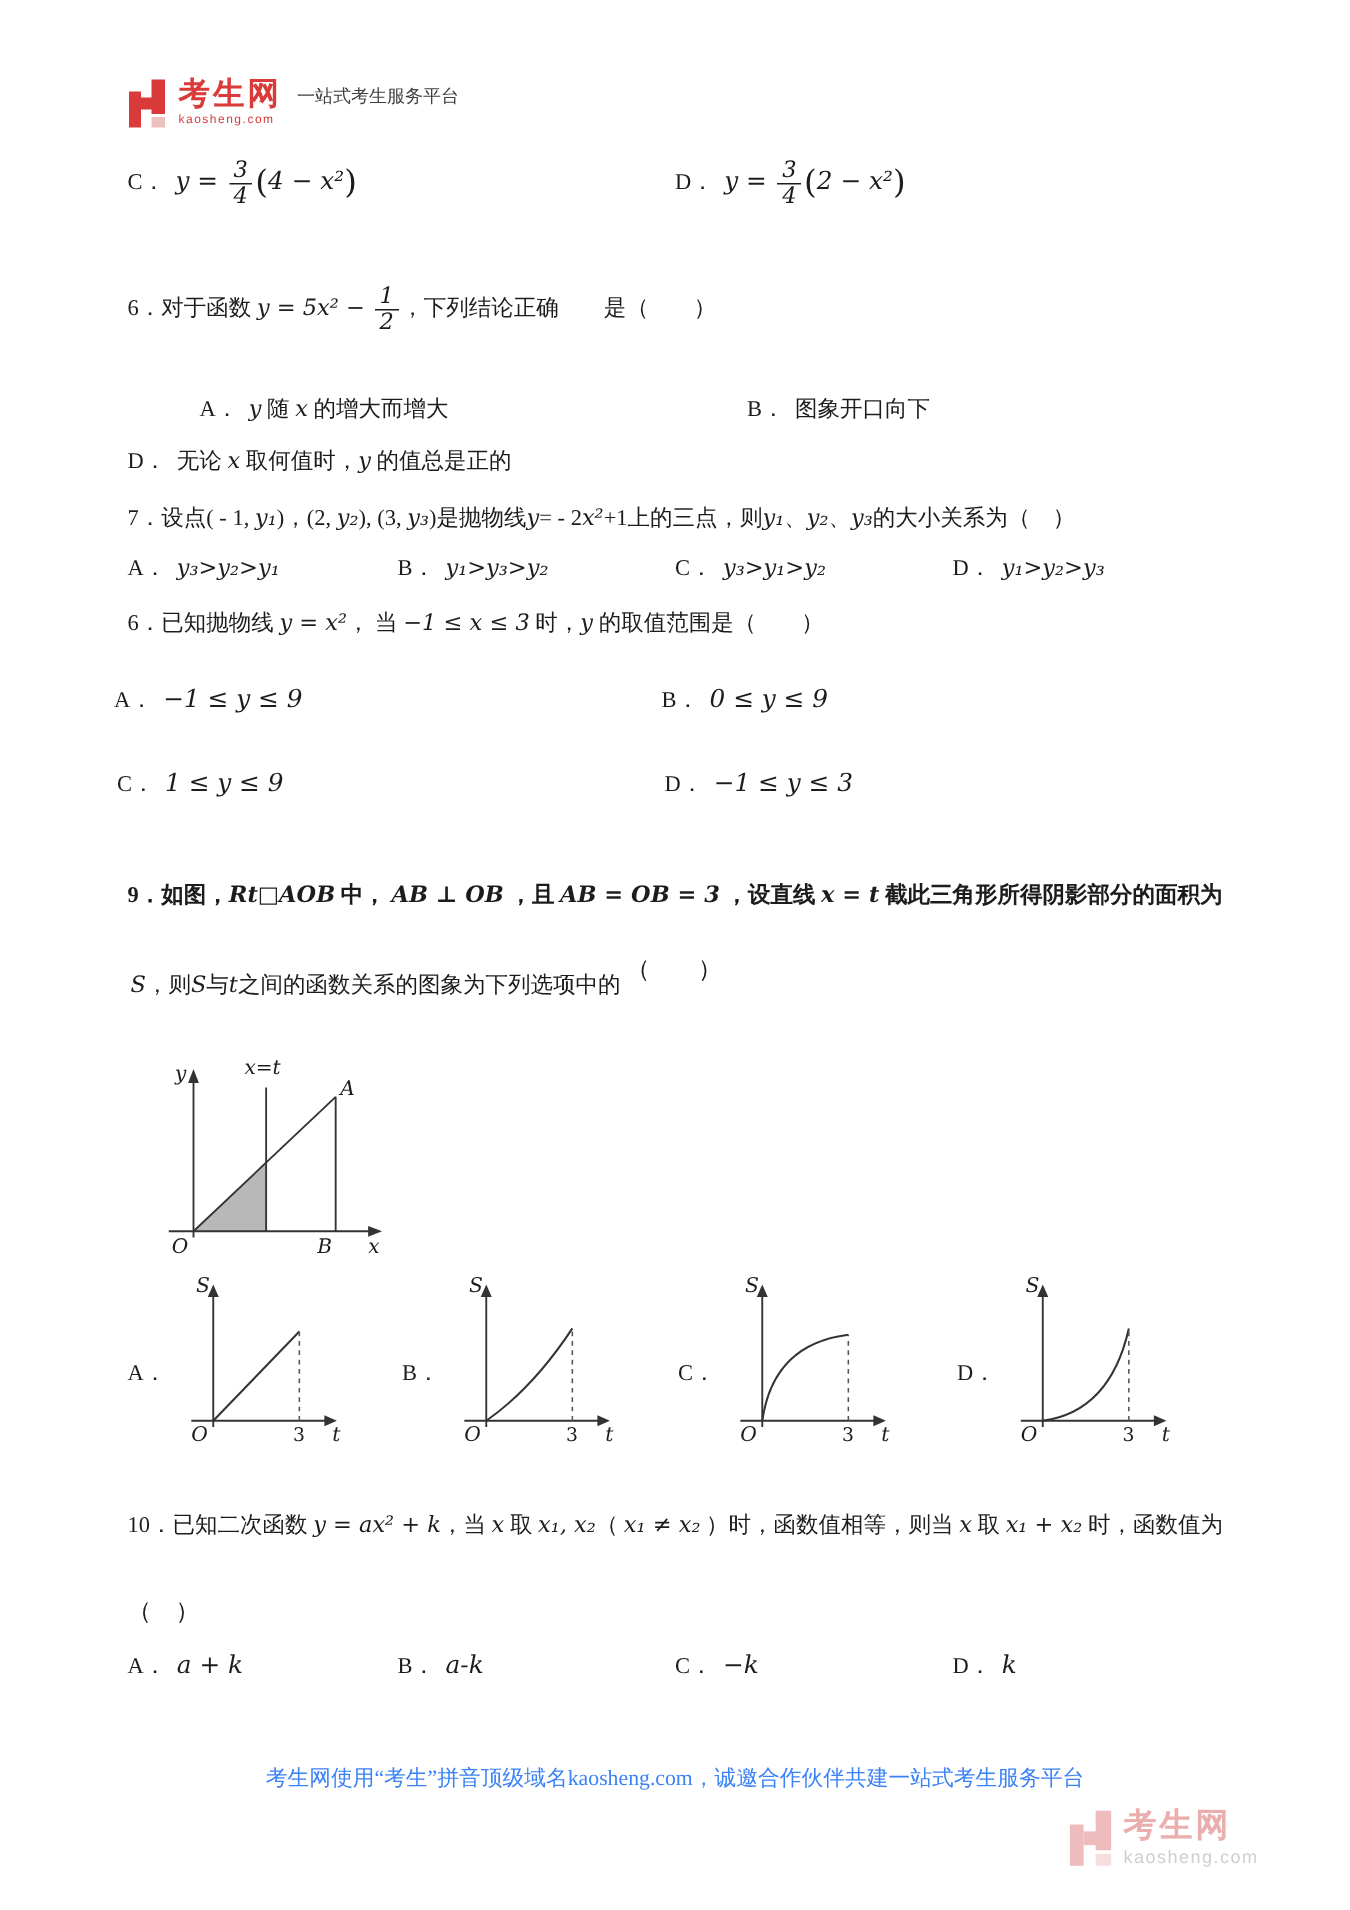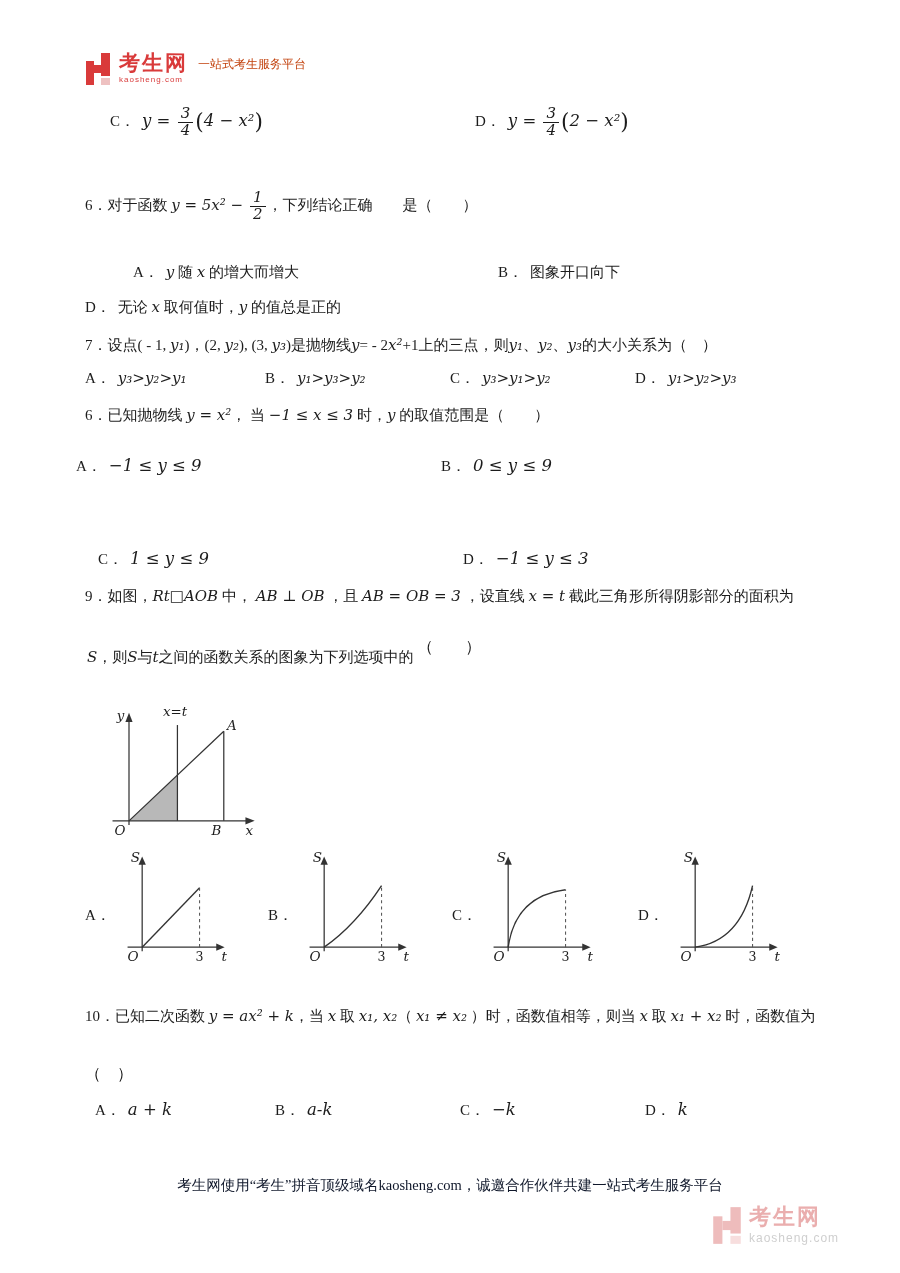--- a/index.html
+++ b/index.html
@@ -18,35 +18,35 @@
   .opt-label{margin-right:7px;}
   .row2{display:grid;grid-template-columns:365px auto;}
   .row4{display:grid;grid-template-columns:180px 185px 185px auto;}
   .stem{line-height:1.55;}
   .opt-big .mi{font-size:16.5px;}
 
   
   .logo{display:flex;align-items:flex-start;gap:8px;}
   .logo-brand{color:#d93a3a;font-weight:bold;font-size:21px;line-height:1;font-family:"Liberation Sans",sans-serif;letter-spacing:2px;}
   .logo-domain{color:#d93a3a;font-size:8px;margin-top:2px;font-family:"Liberation Sans",sans-serif;letter-spacing:1px;}
-  .logo-tagline{color:#c2410c;font-size:12px;margin-top:4px;margin-left:2px;font-family:"Liberation Sans",sans-serif;}
+  .logo-tagline{color:#404040;font-size:12px;margin-top:4px;margin-left:2px;font-family:"Liberation Sans",sans-serif;}
 
   
   .axis,.seg{stroke:#333;stroke-width:1.2;fill:none;}
   .curve{stroke:#333;stroke-width:1.3;fill:none;}
   .arrowhead{fill:#333;stroke:none;}
   .dash{stroke:#555;stroke-width:1;stroke-dasharray:3 3;fill:none;}
   .shade{fill:#b8b8b8;stroke:none;}
   svg text{font-size:13px;font-style:italic;font-family:"DejaVu Serif",serif;fill:#1c1c1c;}
   svg text.upright{font-style:normal;font-size:12px;}
   .gopt{display:flex;align-items:flex-start;}
   .gl{margin-top:58px;margin-right:3px;}
 
   
-  .footer{width:900px;text-align:center;font-size:14.5px;color:#0f172a;}
+  .footer{width:900px;text-align:center;font-size:14.5px;color:#3b82f6;}
   .wm{display:flex;align-items:center;gap:7px;}
   .wm-brand{color:#eaaeae;font-weight:bold;font-size:22px;line-height:1;font-family:"Liberation Sans",sans-serif;letter-spacing:2px;}
   .wm-domain{color:#cfcfcf;font-size:12px;margin-top:3px;font-family:"Liberation Sans",sans-serif;letter-spacing:1px;}
 </style>
 </head>
 <body>
 
 <div class="abs" style="top:52px;left:85px;">
   <div class="logo">
     <svg width="26" height="34" viewBox="0 0 26 34">
@@ -56,21 +56,21 @@
       <rect x="16" y="26" width="9" height="7" fill="#eec1c1"></rect>
     </svg>
     <div class="logo-text">
       <div class="logo-brand">考生网</div>
       <div class="logo-domain">kaosheng.com</div>
     </div>
     <div class="logo-tagline">一站式考生服务平台</div>
   </div>
 </div>
 
-<div class="abs row2" style="top:106px;left:85px;width:740px;margin-left:25px;">
+<div class="abs row2" style="top:106px;left:85px;width:740px;">
   <div class="opt opt-big">
     <span class="opt-label">C．</span><span><span class="mi">y = </span><span class="frac"><span class="num">3</span><span class="den">4</span></span><span class="big">(</span><span class="mi">4 − x²</span><span class="big">)</span></span>
   </div>
   <div class="opt opt-big">
     <span class="opt-label">D．</span><span><span class="mi">y = </span><span class="frac"><span class="num">3</span><span class="den">4</span></span><span class="big">(</span><span class="mi">2 − x²</span><span class="big">)</span></span>
   </div>
 </div>
 
 <div class="abs stem" style="top:190px;left:85px;width:740px;"><span class="tx">6．对于函数 </span><span class="mi">y = 5x² − </span><span class="frac"><span class="num">1</span><span class="den">2</span></span><span class="tx">，下列结论正确　　是（　　）</span></div>
 <div class="abs row2" style="top:263px;left:85px;width:740px;margin-left:48px;">
@@ -105,30 +105,30 @@
 
 <div class="abs stem" style="top:404px;left:85px;width:740px;"><span class="tx">6．已知抛物线 </span><span class="mi">y = x²</span><span class="tx">， 当 </span><span class="mi">−1 ≤ x ≤ 3</span><span class="tx"> 时，</span><span class="mi">y</span><span class="tx"> 的取值范围是（　　）</span></div>
 <div class="abs row2 opt-big" style="top:456px;left:76px;width:740px;">
   <div class="opt">
     <span class="opt-label">A．</span><span><span class="mi">−1 ≤ y ≤ 9</span></span>
   </div>
   <div class="opt">
     <span class="opt-label">B．</span><span><span class="mi">0 ≤ y ≤ 9</span></span>
   </div>
 </div>
-<div class="abs row2 opt-big" style="top:512px;left:98px;width:740px;margin-top:37px;">
+<div class="abs row2 opt-big" style="top:512px;left:78px;width:740px;">
   <div class="opt">
     <span class="opt-label">C．</span><span><span class="mi">1 ≤ y ≤ 9</span></span>
   </div>
   <div class="opt">
     <span class="opt-label">D．</span><span><span class="mi">−1 ≤ y ≤ 3</span></span>
   </div>
 </div>
 
-<div class="abs stem" style="top:585px;left:85px;width:760px;"><span class="tx">9．如图，</span><span class="mi">Rt□AOB</span><span class="tx"> 中， </span><span class="mi">AB ⊥ OB</span><span class="tx"> ，且 </span><span class="mi">AB = OB = 3</span><span class="tx"> ，设直线 </span><span class="mi">x = t</span><span class="tx"> 截此三角形所得阴影部分的面积为</span></div>
+<div class="abs stem" style="top:585px;left:85px;width:760px;font-weight:bold;"><span class="tx">9．如图，</span><span class="mi">Rt□AOB</span><span class="tx"> 中， </span><span class="mi">AB ⊥ OB</span><span class="tx"> ，且 </span><span class="mi">AB = OB = 3</span><span class="tx"> ，设直线 </span><span class="mi">x = t</span><span class="tx"> 截此三角形所得阴影部分的面积为</span></div>
 <div class="abs stem" style="top:645px;left:87px;width:760px;">
   <span><span class="mi">S</span><span class="tx">，则</span><span class="mi">S</span><span class="tx">与</span><span class="mi">t</span><span class="tx">之间的函数关系的图象为下列选项中的</span></span>
   <span style="position:relative;top:-10px;font-size:16px;">（　　）</span>
 </div>
 
 <div class="abs" style="top:702px;left:95px;">
   <svg width="170" height="145" viewBox="0 0 165 140">
     <polygon class="shade" points="33,115 80,115 80,70.6"></polygon>
     <line class="axis" x1="33" y1="119" x2="33" y2="18"></line>
     <polygon class="arrowhead" points="33,10 29.5,19 36.5,19"></polygon>
@@ -204,21 +204,21 @@
       <text x="16" y="13">S</text>
       <text x="13" y="108">O</text>
       <text class="upright" x="78" y="108">3</text>
       <text x="103" y="108">t</text>
     </svg>
   </div>
 </div>
 
 <div class="abs stem" style="top:1005px;left:85px;width:760px;"><span class="tx">10．已知二次函数 </span><span class="mi">y = ax² + k</span><span class="tx">，当 </span><span class="mi">x</span><span class="tx"> 取 </span><span class="mi">x₁, x₂</span><span class="tx">（ </span><span class="mi">x₁ ≠ x₂</span><span class="tx"> ）时，函数值相等，则当 </span><span class="mi">x</span><span class="tx"> 取 </span><span class="mi">x₁ + x₂</span><span class="tx"> 时，函数值为</span></div>
 <div class="abs" style="top:1064px;left:85px;font-size:16px;">（　）</div>
-<div class="abs row4 opt-big" style="top:1100px;left:85px;width:760px;margin-left:10px;">
+<div class="abs row4 opt-big" style="top:1100px;left:85px;width:760px;">
   <div class="opt">
     <span class="opt-label">A．</span><span><span class="mi">a + k</span></span>
   </div>
   <div class="opt">
     <span class="opt-label">B．</span><span><span class="mi">a-k</span></span>
   </div>
   <div class="opt">
     <span class="opt-label">C．</span><span><span class="mi">−k</span></span>
   </div>
   <div class="opt">

